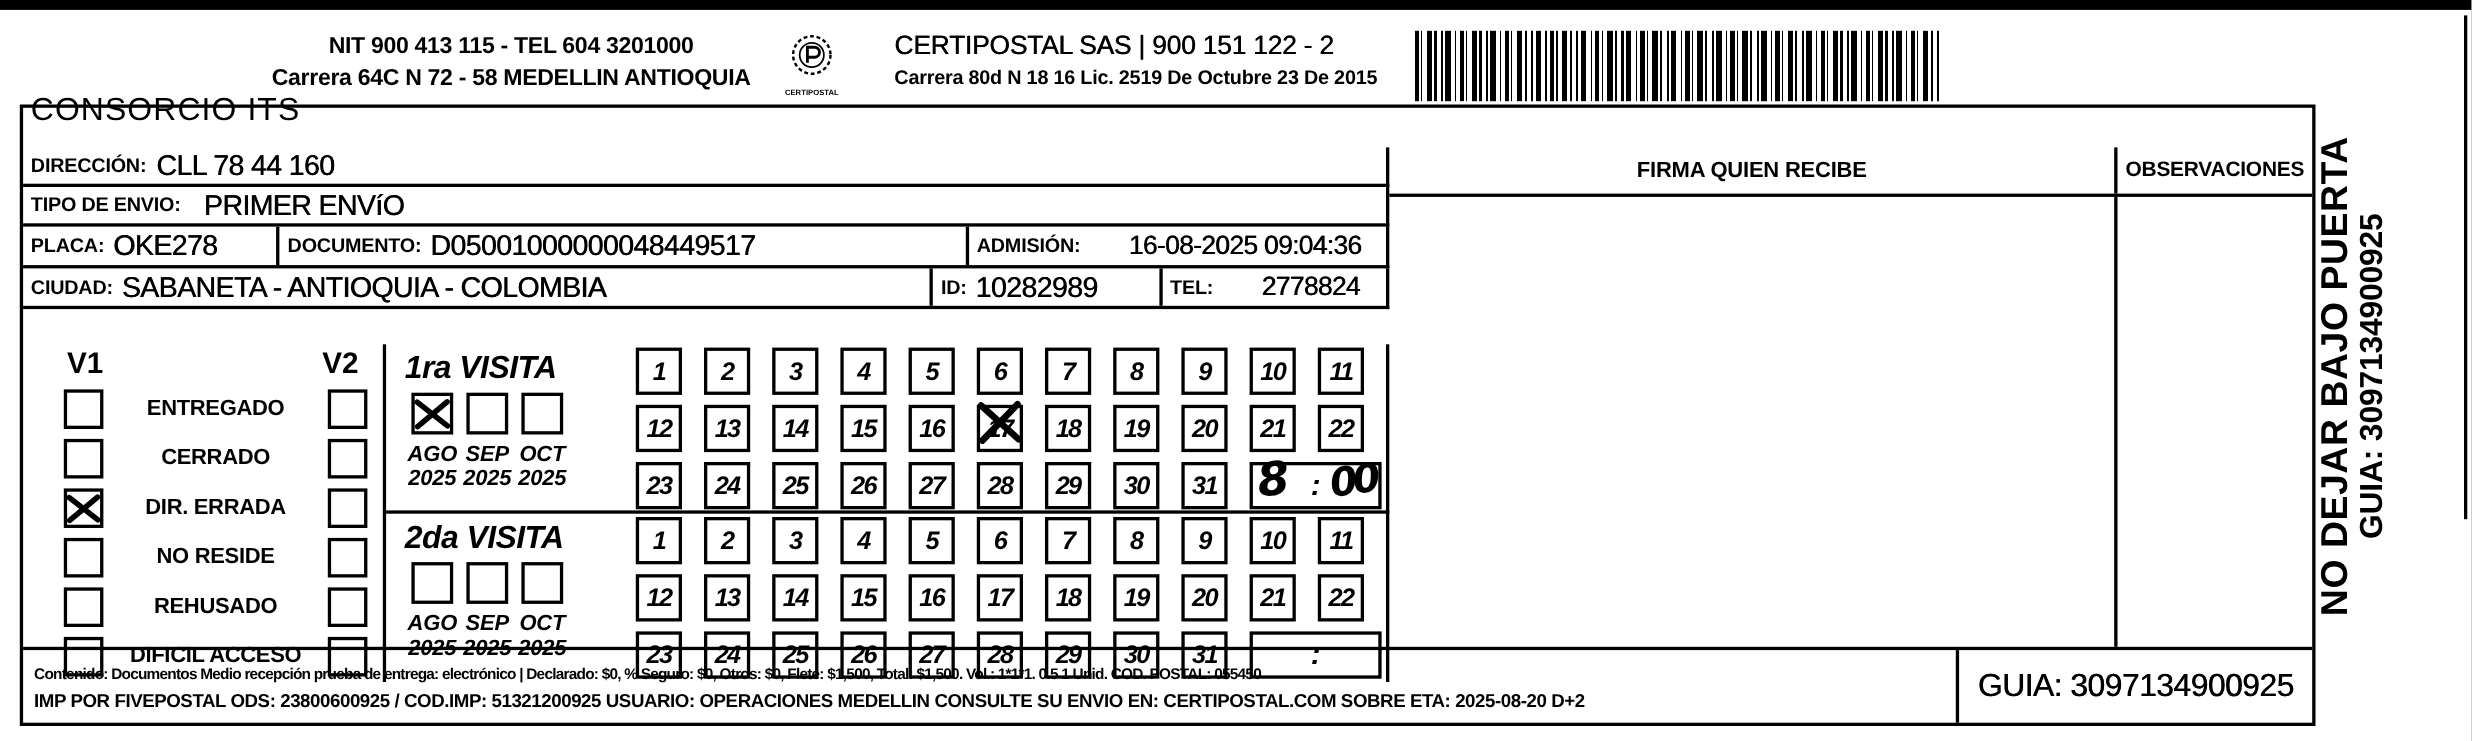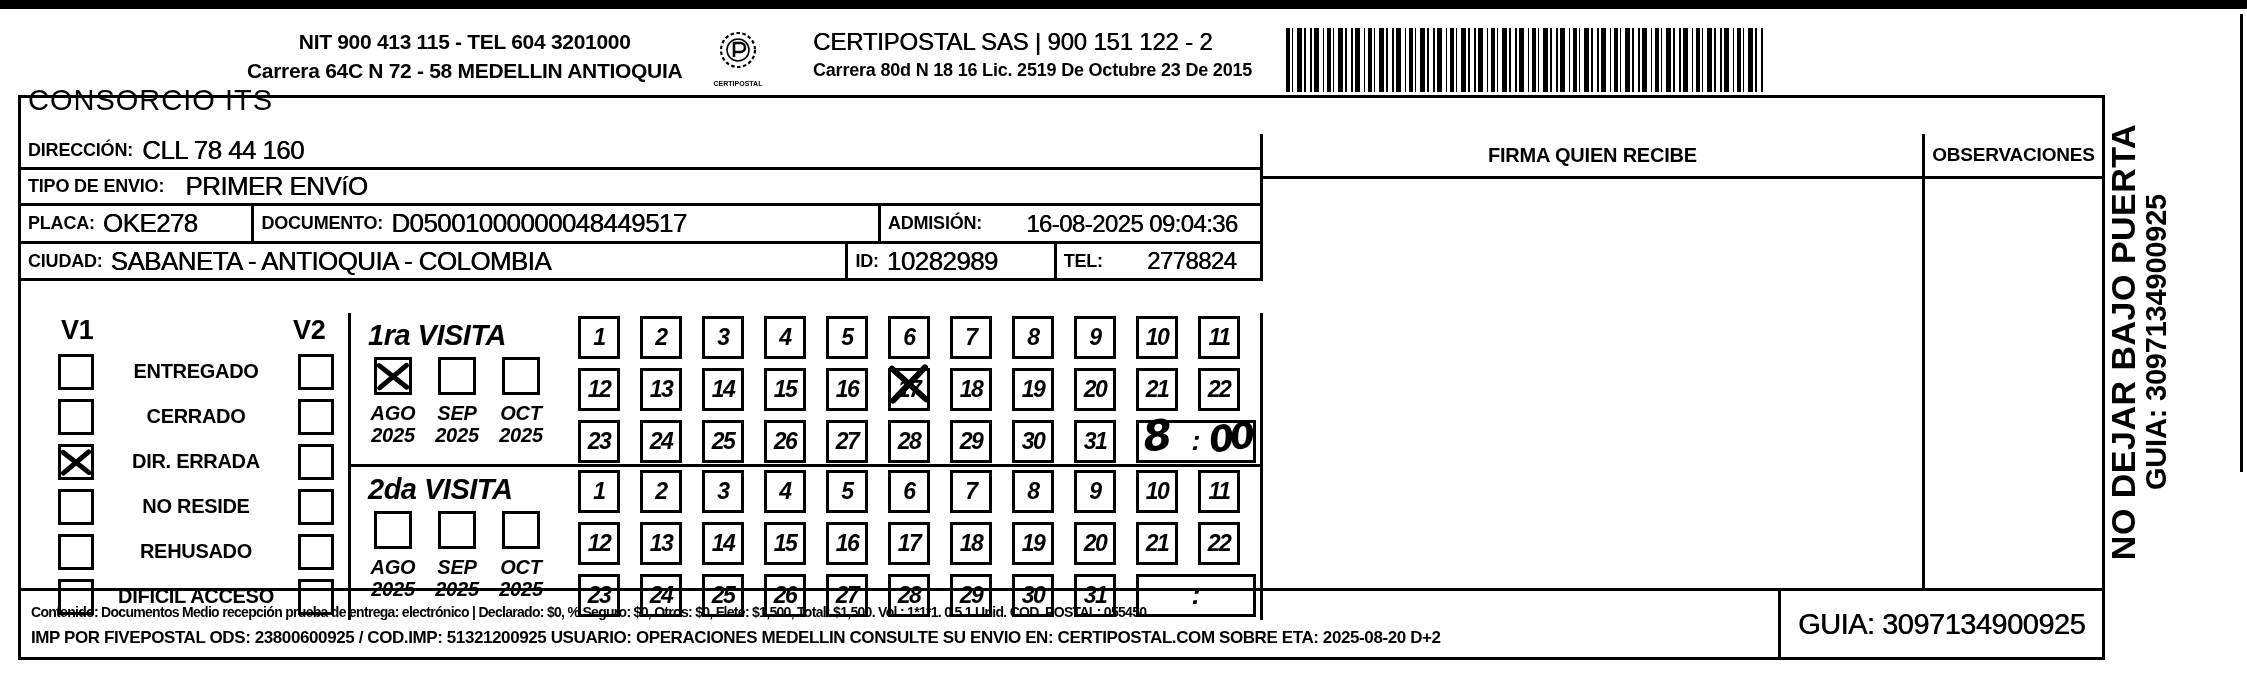--- a/index.html
+++ b/index.html
@@ -56,21 +56,21 @@
   .v2h { position:absolute; left:272px; top:2px; font-size:27px; font-weight:bold; }
   .status-rows { position:absolute; left:0; top:36px; right:0; }
   .status-row { height:45px; display:flex; align-items:center; padding:0 14px 0 37px; }
   .status-label { flex:1; text-align:center; font-size:20px; font-weight:bold; letter-spacing:-0.3px; }
   .checkbox { width:36px; height:36px; border:3px solid #000; position:relative; flex:0 0 auto; }
 
   .visit { position:absolute; left:330px; width:912px;font-style:italic; }
   .visit-1 { top:0; height:154px; border-bottom:3px solid #000; }
   .visit-2 { top:154px; height:153px; }
   .visit-title { position:absolute; left:17px; top:6px; font-size:29px; font-weight:bold; letter-spacing:-0.5px; }
-  .months { position:absolute; left:17px; top:44px; display:flex; gap:14px; }
+  .months { position:absolute; left:17px; top:44px; display:flex; }
   .month-col { width:50px; text-align:center; }
   .month-box { width:38px; height:38px; border:3px solid #000; margin:0 auto; position:relative; }
   .month-label { font-size:20px; font-weight:bold; margin-top:8px; line-height:21px; }
   .month-year  { font-size:20px; font-weight:bold; line-height:22px; }
 
   .day-grid { position:absolute; left:227px; top:3px; }
   .day-row { display:flex; gap:20px; margin-bottom:9px; }
   .day-cell { width:42px; height:43px; border:3px solid #000; position:relative;
     display:flex; align-items:center; justify-content:center;
     font-size:23px; font-weight:bold; letter-spacing:-1.5px; }

